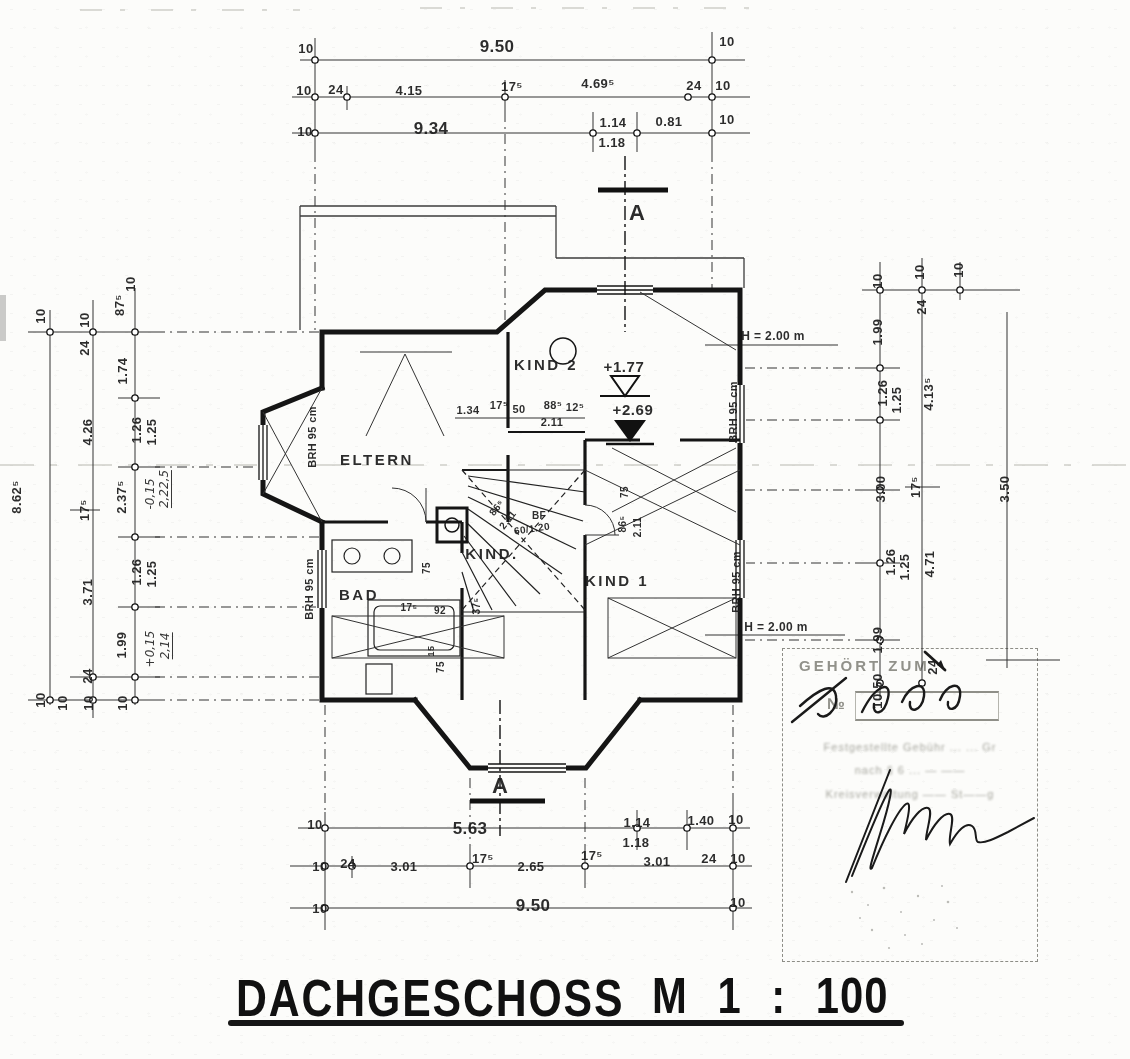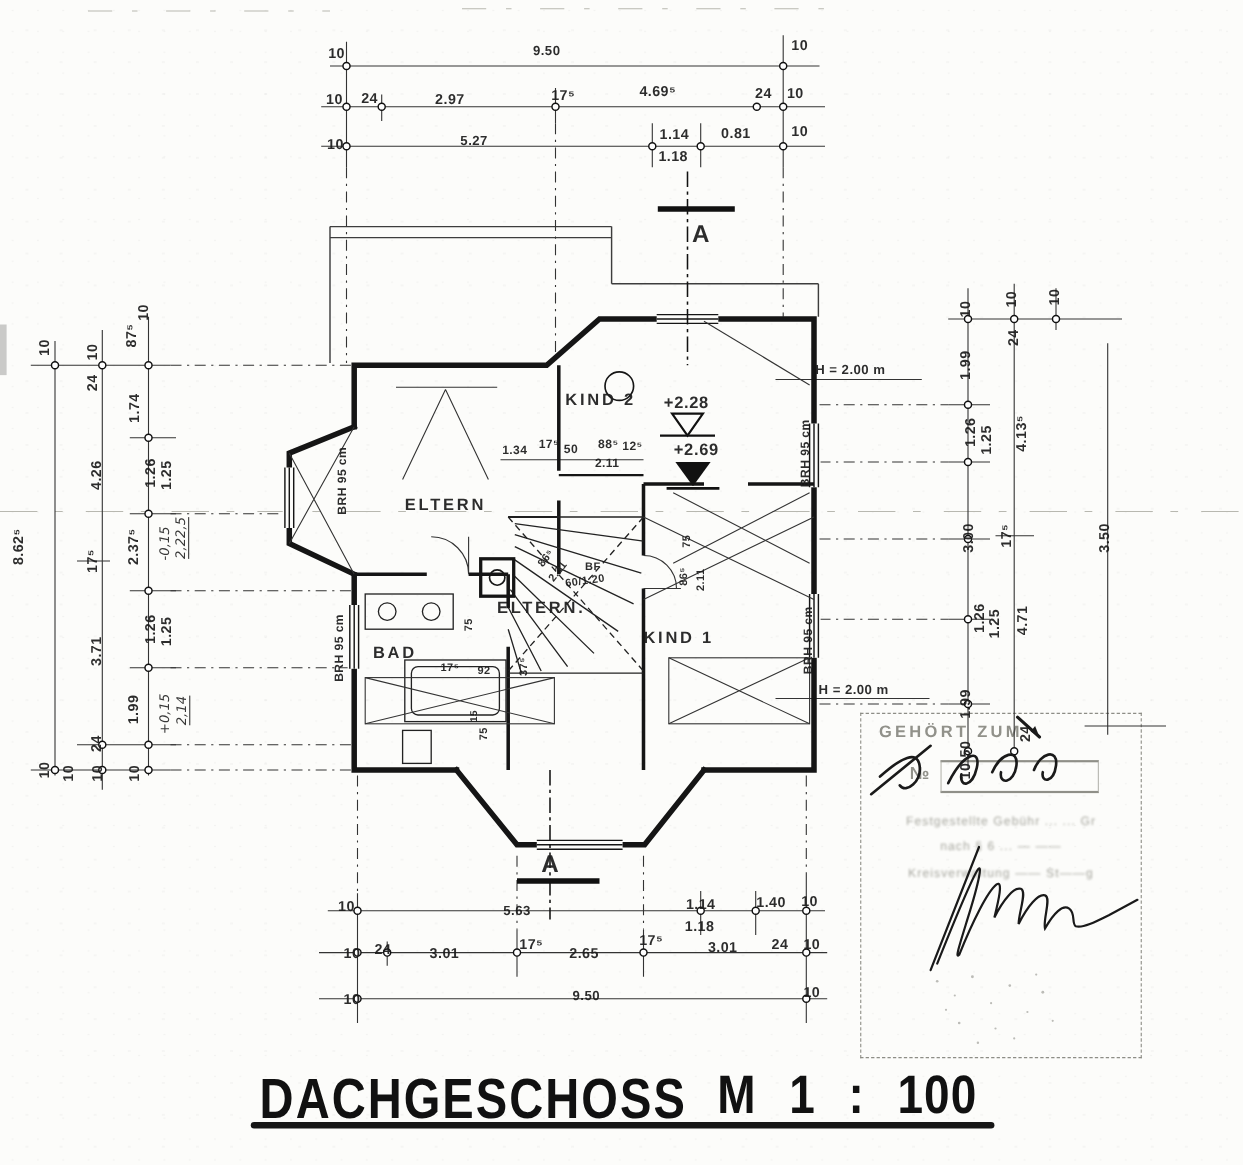--- a/index.html
+++ b/index.html
@@ -12,21 +12,21 @@
     background-position:0 0,9px 13px;
     font-family:"Liberation Sans",sans-serif;
   }
   svg.overlay{position:absolute;left:0;top:0;z-index:3;}
   #labels{position:absolute;left:0;top:0;width:100%;height:100%;z-index:4;}
   .lbl{
     position:absolute;transform:translate(-50%,-50%);
     font-size:13px;font-weight:700;color:#1d1d1d;white-space:nowrap;
     letter-spacing:.4px;line-height:1;opacity:.93;
   }
-  .big{font-size:12px;}
+  .big{font-size:17px;}
   .room{font-size:15px;letter-spacing:2.5px;}
   .lvl{font-size:15px;letter-spacing:.6px;}
   .sec{font-size:22px;letter-spacing:0;}
   .hand{font-family:"DejaVu Sans",sans-serif;font-style:italic;font-weight:400;
         font-size:12px;letter-spacing:0;color:#2a2a2a;}
   .underl{border-bottom:1.2px solid #2a2a2a;padding-bottom:1px;}
   .stamp{
     position:absolute;left:782px;top:648px;width:254px;height:312px;z-index:2;
     border:1.6px dashed #8d8d86;
   }
@@ -263,27 +263,27 @@
         <circle cx="942" cy="886" r="1"></circle>
     </g>
   </svg>
 
   <div id="labels">
       <span class="lbl big" style="left: 497px; top: 46px; transform: translate(-50%, -50%);">9.50</span>
       <span class="lbl" style="left: 306px; top: 48px; transform: translate(-50%, -50%);">10</span>
       <span class="lbl" style="left: 727px; top: 41px; transform: translate(-50%, -50%);">10</span>
       <span class="lbl" style="left: 304px; top: 90px; transform: translate(-50%, -50%);">10</span>
       <span class="lbl" style="left: 336px; top: 89px; transform: translate(-50%, -50%);">24</span>
-      <span class="lbl" style="left: 409px; top: 90px; transform: translate(-50%, -50%);">2.97</span>
+      <span class="lbl" style="left: 409px; top: 90px; transform: translate(-50%, -50%);">4.15</span>
       <span class="lbl" style="left: 512px; top: 86px; transform: translate(-50%, -50%);">17⁵</span>
       <span class="lbl" style="left: 598px; top: 83px; transform: translate(-50%, -50%);">4.69⁵</span>
       <span class="lbl" style="left: 694px; top: 85px; transform: translate(-50%, -50%);">24</span>
       <span class="lbl" style="left: 723px; top: 85px; transform: translate(-50%, -50%);">10</span>
       <span class="lbl" style="left: 305px; top: 131px; transform: translate(-50%, -50%);">10</span>
-      <span class="lbl big" style="left: 431px; top: 128px; transform: translate(-50%, -50%);">5.27</span>
+      <span class="lbl big" style="left: 431px; top: 128px; transform: translate(-50%, -50%);">9.34</span>
       <span class="lbl" style="left: 613px; top: 122px; transform: translate(-50%, -50%);">1.14</span>
       <span class="lbl" style="left: 612px; top: 142px; transform: translate(-50%, -50%);">1.18</span>
       <span class="lbl" style="left: 669px; top: 121px; transform: translate(-50%, -50%);">0.81</span>
       <span class="lbl" style="left: 727px; top: 119px; transform: translate(-50%, -50%);">10</span>
       <span class="lbl sec" style="left: 637px; top: 213px; transform: translate(-50%, -50%);">A</span>
       <span class="lbl sec" style="left: 500px; top: 786px; transform: translate(-50%, -50%);">A</span>
       <span class="lbl" style="left: 40px; top: 316px; transform: translate(-50%, -50%) rotate(-90deg);">10</span>
       <span class="lbl" style="left: 16px; top: 497px; transform: translate(-50%, -50%) rotate(-90deg);">8.62⁵</span>
       <span class="lbl" style="left: 40px; top: 700px; transform: translate(-50%, -50%) rotate(-90deg);">10</span>
       <span class="lbl" style="left: 84px; top: 320px; transform: translate(-50%, -50%) rotate(-90deg);">10</span>
@@ -338,25 +338,25 @@
       <span class="lbl" style="left: 483px; top: 858px; transform: translate(-50%, -50%);">17⁵</span>
       <span class="lbl" style="left: 531px; top: 866px; transform: translate(-50%, -50%);">2.65</span>
       <span class="lbl" style="left: 592px; top: 855px; transform: translate(-50%, -50%);">17⁵</span>
       <span class="lbl" style="left: 657px; top: 861px; transform: translate(-50%, -50%);">3.01</span>
       <span class="lbl" style="left: 709px; top: 858px; transform: translate(-50%, -50%);">24</span>
       <span class="lbl" style="left: 738px; top: 858px; transform: translate(-50%, -50%);">10</span>
       <span class="lbl" style="left: 320px; top: 908px; transform: translate(-50%, -50%);">10</span>
       <span class="lbl big" style="left: 533px; top: 905px; transform: translate(-50%, -50%);">9.50</span>
       <span class="lbl" style="left: 738px; top: 902px; transform: translate(-50%, -50%);">10</span>
       <span class="lbl room" style="left: 546px; top: 364px; transform: translate(-50%, -50%);">KIND 2</span>
-      <span class="lbl room" style="left: 405px; top: 459px; transform: translate(-50%, -50%);">ELTERN</span>
+      <span class="lbl room" style="left: 377px; top: 459px; transform: translate(-50%, -50%);">ELTERN</span>
       <span class="lbl room" style="left: 359px; top: 594px; transform: translate(-50%, -50%);">BAD</span>
-      <span class="lbl room" style="left: 492px; top: 553px; transform: translate(-50%, -50%);">ELTERN.</span>
+      <span class="lbl room" style="left: 492px; top: 553px; transform: translate(-50%, -50%);">KIND.</span>
       <span class="lbl room" style="left: 617px; top: 580px; transform: translate(-50%, -50%);">KIND 1</span>
-      <span class="lbl lvl" style="left: 624px; top: 366px; transform: translate(-50%, -50%);">+2.28</span>
+      <span class="lbl lvl" style="left: 624px; top: 366px; transform: translate(-50%, -50%);">+1.77</span>
       <span class="lbl lvl" style="left: 633px; top: 409px; transform: translate(-50%, -50%);">+2.69</span>
       <span class="lbl" style="left: 773px; top: 336px; font-size: 12px; transform: translate(-50%, -50%);">H = 2.00 m</span>
       <span class="lbl" style="left: 776px; top: 627px; font-size: 12px; transform: translate(-50%, -50%);">H = 2.00 m</span>
       <span class="lbl" style="left: 312px; top: 437px; font-size: 11px; transform: translate(-50%, -50%) rotate(-90deg);">BRH 95 cm</span>
       <span class="lbl" style="left: 309px; top: 589px; font-size: 11px; transform: translate(-50%, -50%) rotate(-90deg);">BRH 95 cm</span>
       <span class="lbl" style="left: 733px; top: 412px; font-size: 11px; transform: translate(-50%, -50%) rotate(-90deg);">BRH 95 cm</span>
       <span class="lbl" style="left: 736px; top: 582px; font-size: 11px; transform: translate(-50%, -50%) rotate(-90deg);">BRH 95 cm</span>
       <span class="lbl" style="left: 468px; top: 410px; font-size: 11px; transform: translate(-50%, -50%);">1.34</span>
       <span class="lbl" style="left: 499px; top: 405px; font-size: 11px; transform: translate(-50%, -50%);">17⁵</span>
       <span class="lbl" style="left: 519px; top: 409px; font-size: 11px; transform: translate(-50%, -50%);">50</span>

